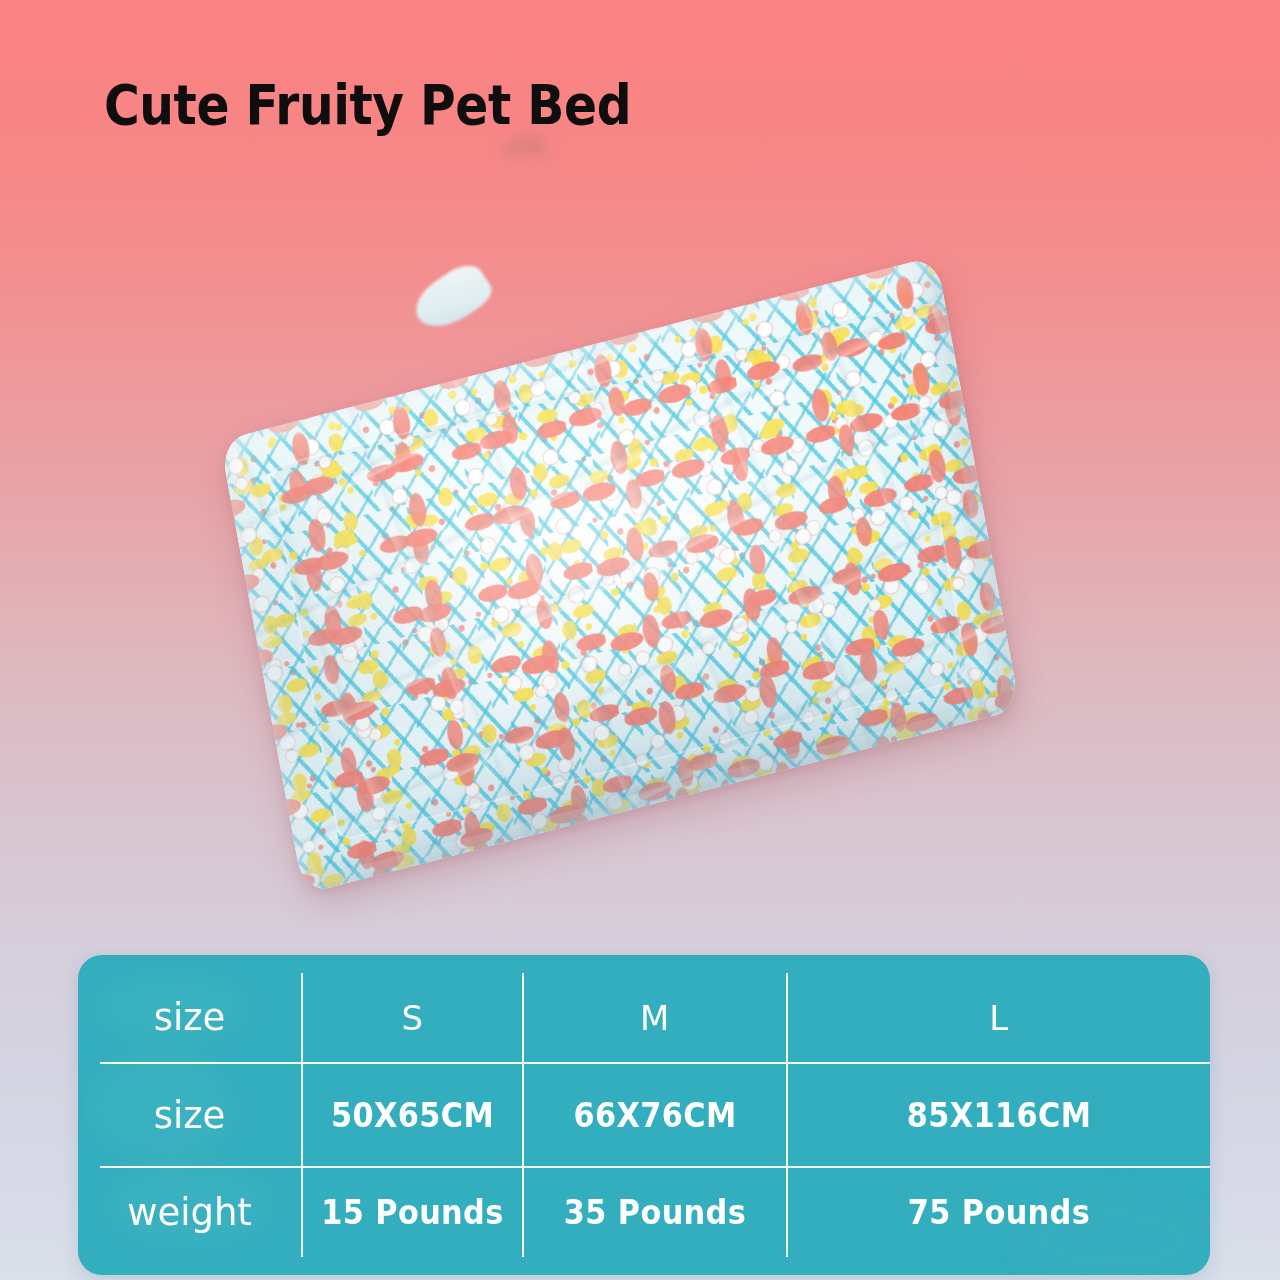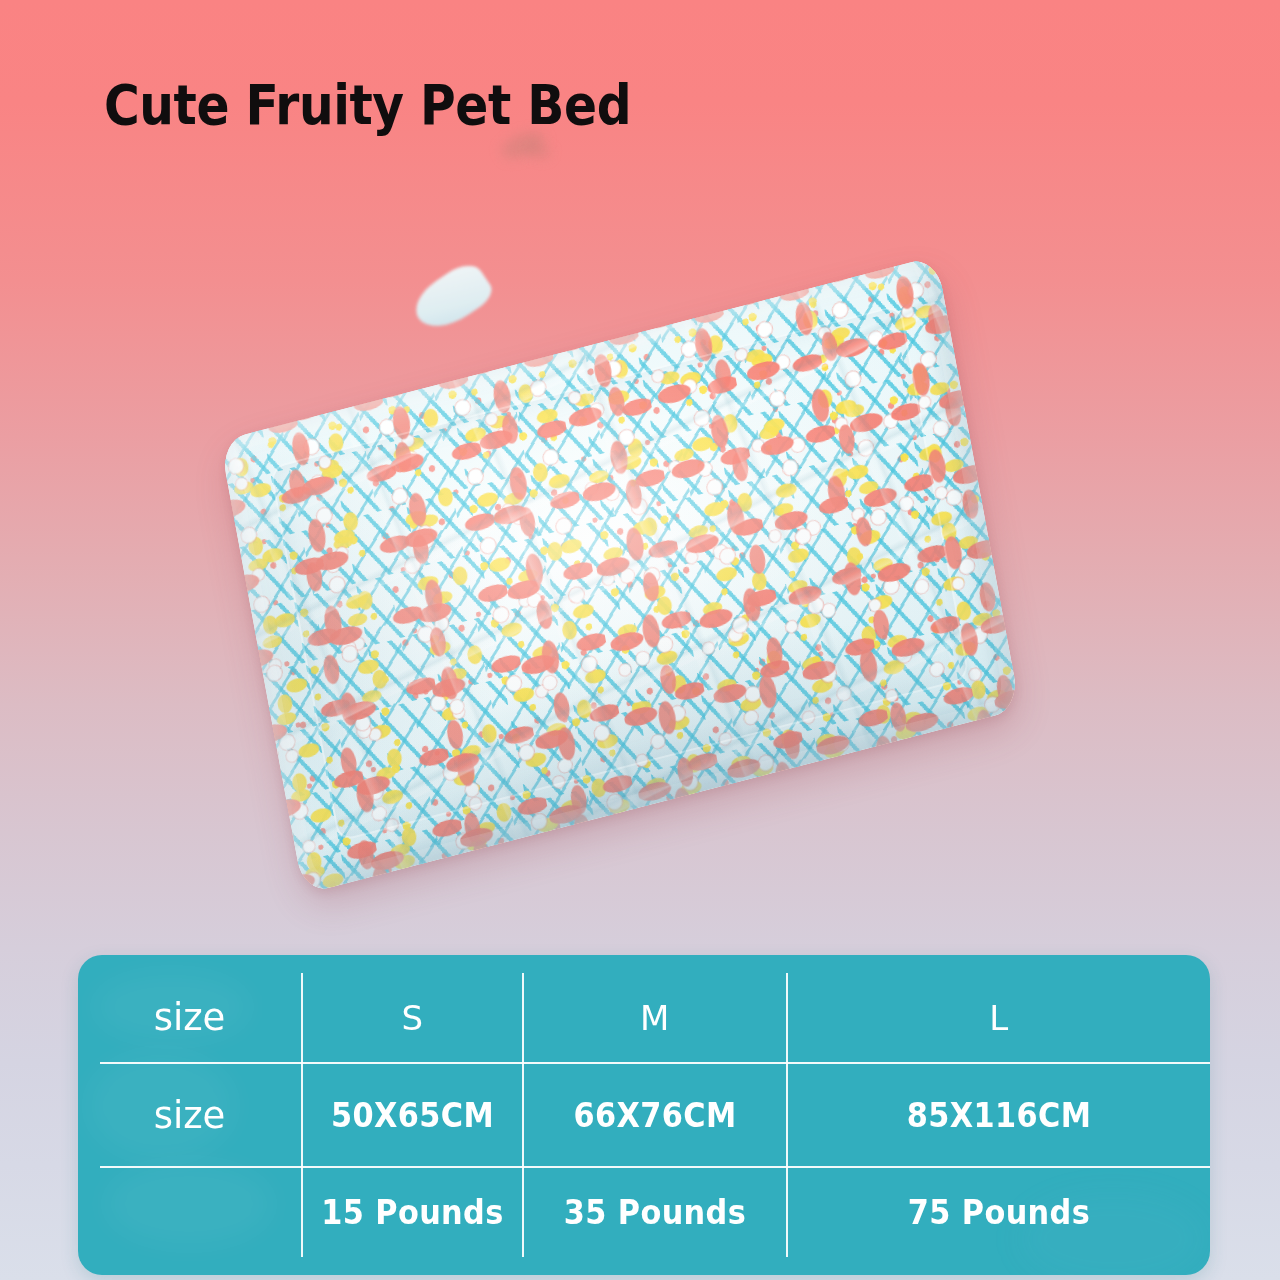--- a/index.html
+++ b/index.html
@@ -342,18 +342,19 @@
     <div class="cell label-cell row-head col-label">size</div>
     <div class="cell head-cell row-head col-s">S</div>
     <div class="cell head-cell row-head col-m">M</div>
     <div class="cell head-cell row-head col-l">L</div>
 
     <div class="cell label-cell row-size col-label">size</div>
     <div class="cell value-cell row-size col-s">50X65CM</div>
     <div class="cell value-cell row-size col-m">66X76CM</div>
     <div class="cell value-cell row-size col-l">85X116CM</div>
 
+    <div class="cell label-cell row-wt col-label">weight</div>
     <div class="cell value-cell row-wt col-s">15 Pounds</div>
     <div class="cell value-cell row-wt col-m">35 Pounds</div>
     <div class="cell value-cell row-wt col-l">75 Pounds</div>
 
   </div>
 </div>
 
 </body></html>

